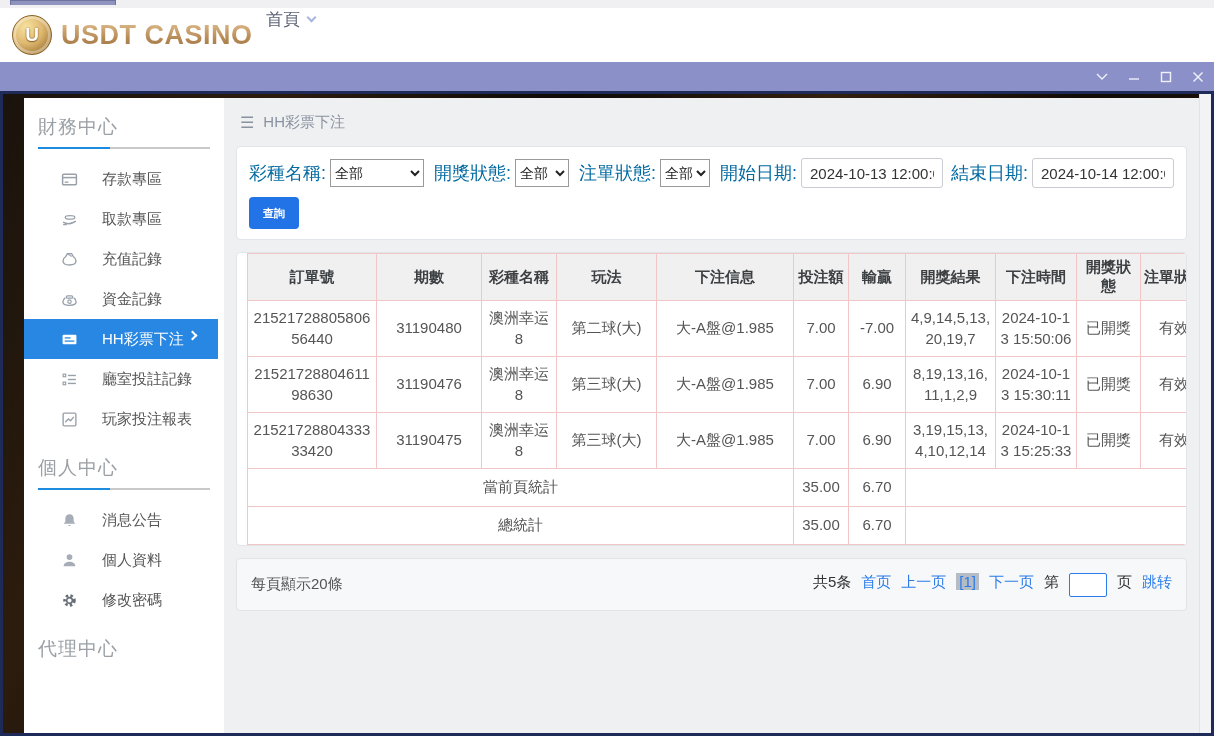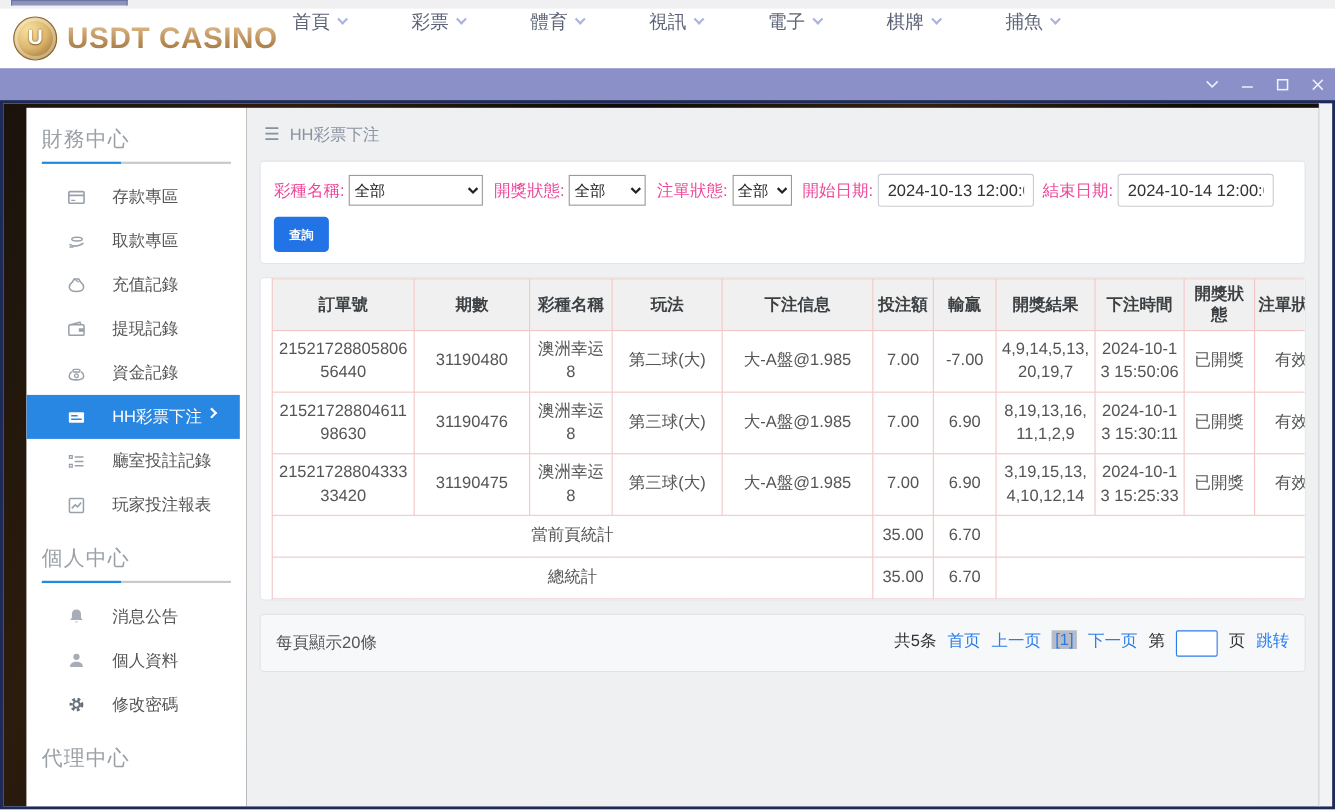--- a/index.html
+++ b/index.html
@@ -9,21 +9,21 @@
   
   .top-strip { position:absolute; top:0; left:0; width:100%; height:8px; background:#f0f0f3; }
   .tab-remnant { position:absolute; top:0; left:10px; width:106px; height:5px; background:#8f94bf; border:1px solid #6d739f; border-bottom:none; }
 
   
   .navbar { position:absolute; top:8px; left:0; width:100%; height:54px; background:#fff; display:flex; align-items:center; }
   .logo { display:flex; align-items:center; gap:9px; margin-left:12px; }
   .coin { width:40px; height:40px; border-radius:50%; background:radial-gradient(circle at 35% 30%, #f8e3a0, #ddb770 45%, #9c712f 85%); border:1px solid #8a6126; display:flex; align-items:center; justify-content:center; box-shadow:inset 0 0 0 3px rgba(255,255,255,.35); }
   .coin-u { color:#fff; font-weight:bold; font-size:19px; text-shadow:0 0 2px #8a5f24, 0 1px 1px #8a5f24; }
   .logo-text { font-size:27px; font-weight:bold; letter-spacing:.5px; background:linear-gradient(180deg,#dcb887 10%,#b68a55 60%,#9a7040); -webkit-background-clip:text; background-clip:text; color:transparent; }
-  .nav-menu { position:absolute; left:266px; top:0; height:100%; display:flex; align-items:flex-start; gap:59px; }
+  .nav-menu { position:absolute; left:266px; top:0; height:100%; display:flex; align-items:flex-end; gap:59px;flex-direction:column; }
   .nav-item { display:flex; align-items:center; font-size:17px; color:#5d6478; cursor:pointer; }
   .chev { display:inline-block; width:7px; height:7px; border-right:2px solid #aab4de; border-bottom:2px solid #aab4de; transform:rotate(45deg); margin-left:8px; margin-top:-4px; }
 
   
   .titlebar { position:absolute; top:62px; left:0; width:100%; height:29px; background:#8b91c8; }
   .win-controls { position:absolute; right:10px; top:0; height:100%; display:flex; align-items:center; gap:19px; }
   .win-btn { width:13px; height:13px; display:flex; align-items:center; justify-content:center; cursor:pointer; }
 
   
   .window { position:absolute; top:91px; left:0; right:0; bottom:0; border:3px solid #1e2a57;
@@ -44,21 +44,21 @@
   .side-item.active { background:#2787e2; color:#fff; margin-right:6px; }
   .active-arrow { position:absolute; right:22px; top:13px; width:7px; height:7px; border-right:2px solid #fff; border-top:2px solid #fff; transform:rotate(45deg); }
 
   
   .main { position:absolute; left:221px; right:12px; top:4px; bottom:0; background:#eff0f2; overflow:hidden; }
   .crumb { height:48px; display:flex; align-items:center; gap:9px; padding-left:16px; color:#8a92a0; font-size:15px; }
   .crumb .burger { font-size:16px; color:#8a92a0; }
   .panel { background:#fff; border:1px solid #e1e4e8; border-radius:4px; margin:0 12px; }
   .filter-panel { padding:11px 12px 10px 12px; }
   .filter-row { display:flex; align-items:center; flex-wrap:nowrap; }
-  .f-label { font-size:15px; color:#ec4899; margin-right:4px; white-space:nowrap; }
+  .f-label { font-size:18px; color:#0369a1; margin-right:4px; white-space:nowrap; }
   .f-label.gap { margin-left:8px; }
   .filter-row select { height:28px; font-size:14px; color:#222; border:1px solid #9a9a9a; background:#fff; margin-right:2px; }
   .sel-lottery { width:122px; } .sel-draw { width:70px; } .sel-order { width:54px; }
   .filter-row input { height:30px; width:142px; border:1px solid #c9ccd1; border-radius:3px; font-size:15px; color:#333; padding:0 8px; }
   .search-btn { margin-top:9px; width:50px; height:32px; background:#2273e5; color:#fff; font-size:11px; font-weight:bold; border:none; border-radius:4px; cursor:pointer; }
 
   
   .table-panel { margin-top:0; overflow:hidden; }
   table { width:100%; border-collapse:collapse; table-layout:fixed; }
   th, td { border:1px solid #f2c6c6; text-align:center; word-break:break-all; }
@@ -176,30 +176,20 @@
       <span class="lbl">取款專區</span>
     </div>
     <div class="side-item">
       <span class="ico">
           <svg width="17" height="17" viewBox="0 0 16 16">
             <path d="M6 2.5h4l1.5 2.7c1.6 1 2.6 2.4 2.6 4.3 0 2.3-2 3.7-6.1 3.7S1.9 11.8 1.9 9.5c0-1.9 1-3.3 2.6-4.3L6 2.5z" fill="none" stroke="#98a0aa" stroke-width="1.3"></path>
             <line x1="6" y1="2.5" x2="10" y2="5.2" stroke="#98a0aa" stroke-width="1"></line>
           </svg>
         </span>
       <span class="lbl">充值記錄</span>
-    </div>
-    <div class="side-item">
-      <span class="ico">
-          <svg width="17" height="17" viewBox="0 0 16 16">
-            <rect x="1.5" y="4" width="13" height="9" rx="1" fill="none" stroke="#98a0aa" stroke-width="1.3"></rect>
-            <path d="M3 4l8-2.2 1 2.2" fill="none" stroke="#98a0aa" stroke-width="1.2"></path>
-            <rect x="10" y="7" width="4.5" height="3" fill="#98a0aa"></rect>
-          </svg>
-        </span>
-      <span class="lbl">提現記錄</span>
     </div>
     <div class="side-item">
       <span class="ico">
           <svg width="17" height="17" viewBox="0 0 16 16">
             <path d="M4 6.5C2.5 7.5 1.8 9 1.8 10.3c0 2 1.8 3.2 6.2 3.2s6.2-1.2 6.2-3.2c0-1.3-.7-2.8-2.2-3.8" fill="none" stroke="#98a0aa" stroke-width="1.3"></path>
             <rect x="5" y="4.5" width="6" height="2.3" rx="1" fill="none" stroke="#98a0aa" stroke-width="1.2"></rect>
             <circle cx="8" cy="10" r="1.6" fill="none" stroke="#98a0aa" stroke-width="1.1"></circle>
           </svg>
         </span>
       <span class="lbl">資金記錄</span>

